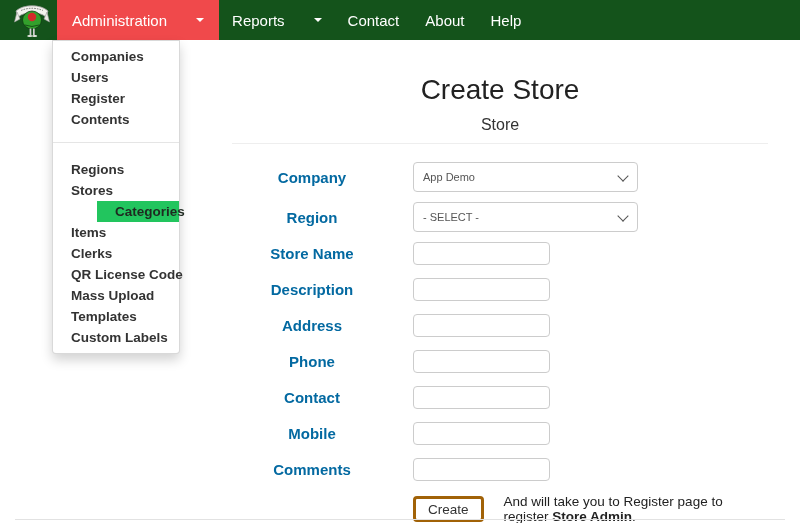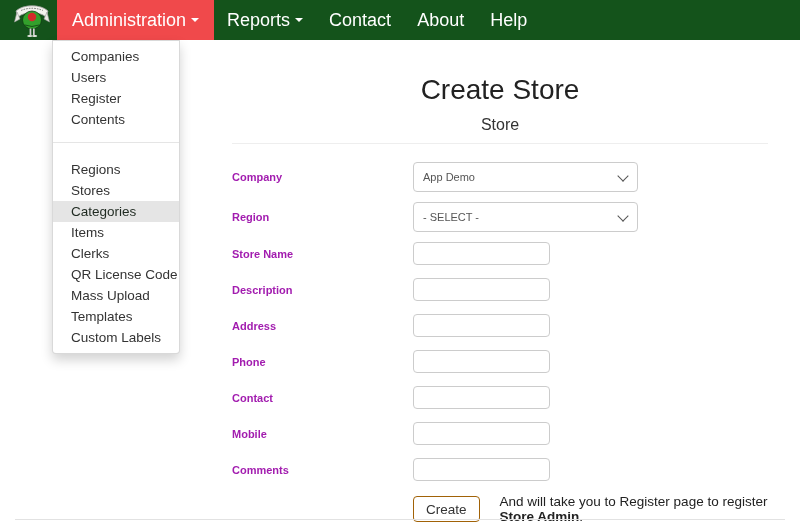--- a/index.html
+++ b/index.html
@@ -11,78 +11,78 @@
   }
 
   
   .navbar {
     height: 40px; background: #14531b; display: flex; align-items: stretch;
   }
   .brand { display: flex; align-items: center; padding: 0 6px 0 13px; cursor: pointer; }
   .nav-items { display: flex; align-items: stretch; list-style: none; margin: 0; padding: 0; }
   .nav-item {
     display: flex; align-items: center; padding: 0 13px; color: #fff;
-    font-size: 18px; cursor: pointer; white-space: nowrap;
+    font-size: 15px; cursor: pointer; white-space: nowrap; gap: 24px;
   }
   .nav-item.active { background: #f0494b; padding: 0 15px; }
   .caret {
     display: inline-block; width: 0; height: 0; margin-left: 5px;
     border-left: 4px solid transparent; border-right: 4px solid transparent;
     border-top: 4px solid #fff; vertical-align: middle;
   }
 
   
   .dropdown {
     position: absolute; left: 52px; top: 40px; width: 128px; z-index: 1000;
     background: #fff; border: 1px solid rgba(0,0,0,.15);
     border-radius: 0 0 4px 4px; box-shadow: 0 6px 12px rgba(0,0,0,.175);
-    padding: 5px 0; font-size: 13.5px;
+    padding: 5px 0; font-size: 13.5px; font-weight: bold;
   }
   .dropdown a {
     display: block; padding: 3px 0 3px 18px; line-height: 15px; color: #333;
     text-decoration: none; cursor: pointer; white-space: nowrap;
   }
-  .dropdown a.active-row { background: #e5e5e5; color: #1f2a21; }
+  .dropdown a.active-row { background: #22c55e; color: #1f2a21; margin-left: 44px; }
   .dropdown .divider { height: 1px; background: #e5e5e5; margin: 12px 0 16px; }
 
   
   .main { margin-left: 217px; margin-right: 17px; padding: 0 15px; }
   .page-title { font-size: 28px; font-weight: 400; color: #222; margin: 34px 0 10px; line-height: 1.15; text-align: center; }
   .page-subtitle { font-size: 16px; color: #333; margin: 0; text-align: center; }
   .title-rule { border: none; border-top: 1px solid #eee; margin: 9px 0 0; }
 
   
   .form { margin-top: 18px; }
   .frow { display: flex; align-items: center; }
   .frow.sel { margin-bottom: 10px; }
   .frow.txt { margin-bottom: 13px; }
   .flabel {
-    flex: 0 0 160px; text-align: left; font-size: 11px; font-weight: 700;
-    color: #a21caf; margin-right: 21px; white-space: nowrap;
+    flex: 0 0 160px; text-align: center; font-size: 15px; font-weight: 700;
+    color: #0369a1; margin-right: 21px; white-space: nowrap;
   }
   .selwrap { position: relative; width: 225px; height: 30px; }
   .selwrap select {
     width: 100%; height: 30px; padding: 4px 24px 4px 9px; font-size: 11px;
     color: #555; background: #fff; border: 1px solid #ccc; border-radius: 4px;
     -webkit-appearance: none; appearance: none;
     font-family: "Liberation Sans", sans-serif;
   }
   .chev {
     position: absolute; right: 11px; top: 10px; width: 8px; height: 8px;
     border-right: 1.5px solid #555; border-bottom: 1.5px solid #555;
     transform: rotate(45deg); pointer-events: none;
   }
   .frow input[type="text"] {
     width: 137px; height: 23px; padding: 2px 8px; font-size: 13px; color: #333;
     border: 1px solid #ccc; border-radius: 4px;
     font-family: "Liberation Sans", sans-serif;
   }
   .btn-create {
     height: 26px; padding: 0 12px; font-size: 13.5px; color: #333;
-    background: #fff; border: 1px solid #a16207; border-radius: 4px; cursor: pointer;
+    background: #fff; border: 3px solid #a16207; border-radius: 4px; cursor: pointer;
     font-family: "Liberation Sans", sans-serif;
   }
   .submit-note { font-size: 13.5px; color: #222; margin-left: 20px; }
   .submit-note b { font-weight: 700; }
 
   .bottom-rule {
     position: absolute; left: 15px; right: 15px; top: 519px;
     border: none; border-top: 1px solid #e2e2e2; margin: 0;
   }
 </style>

